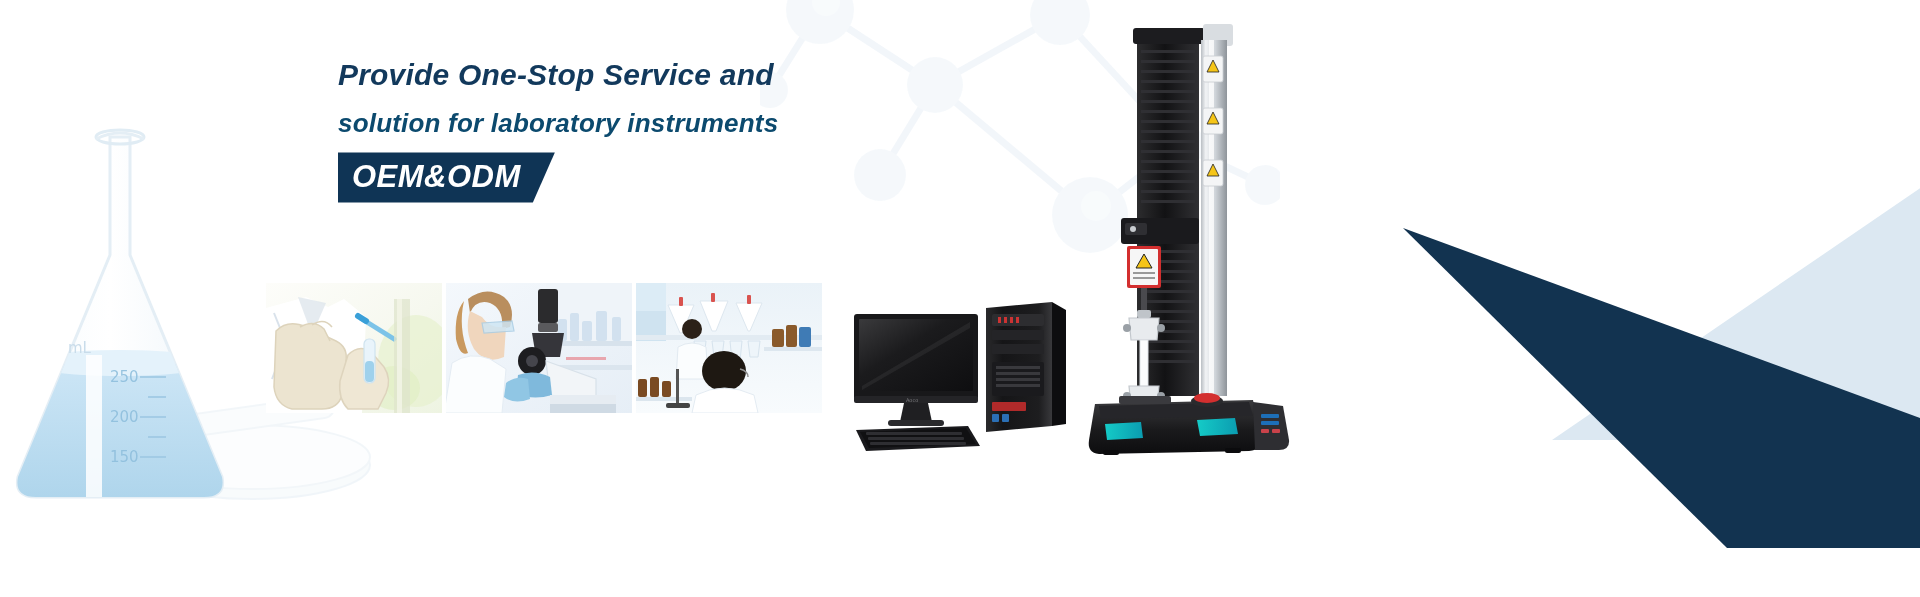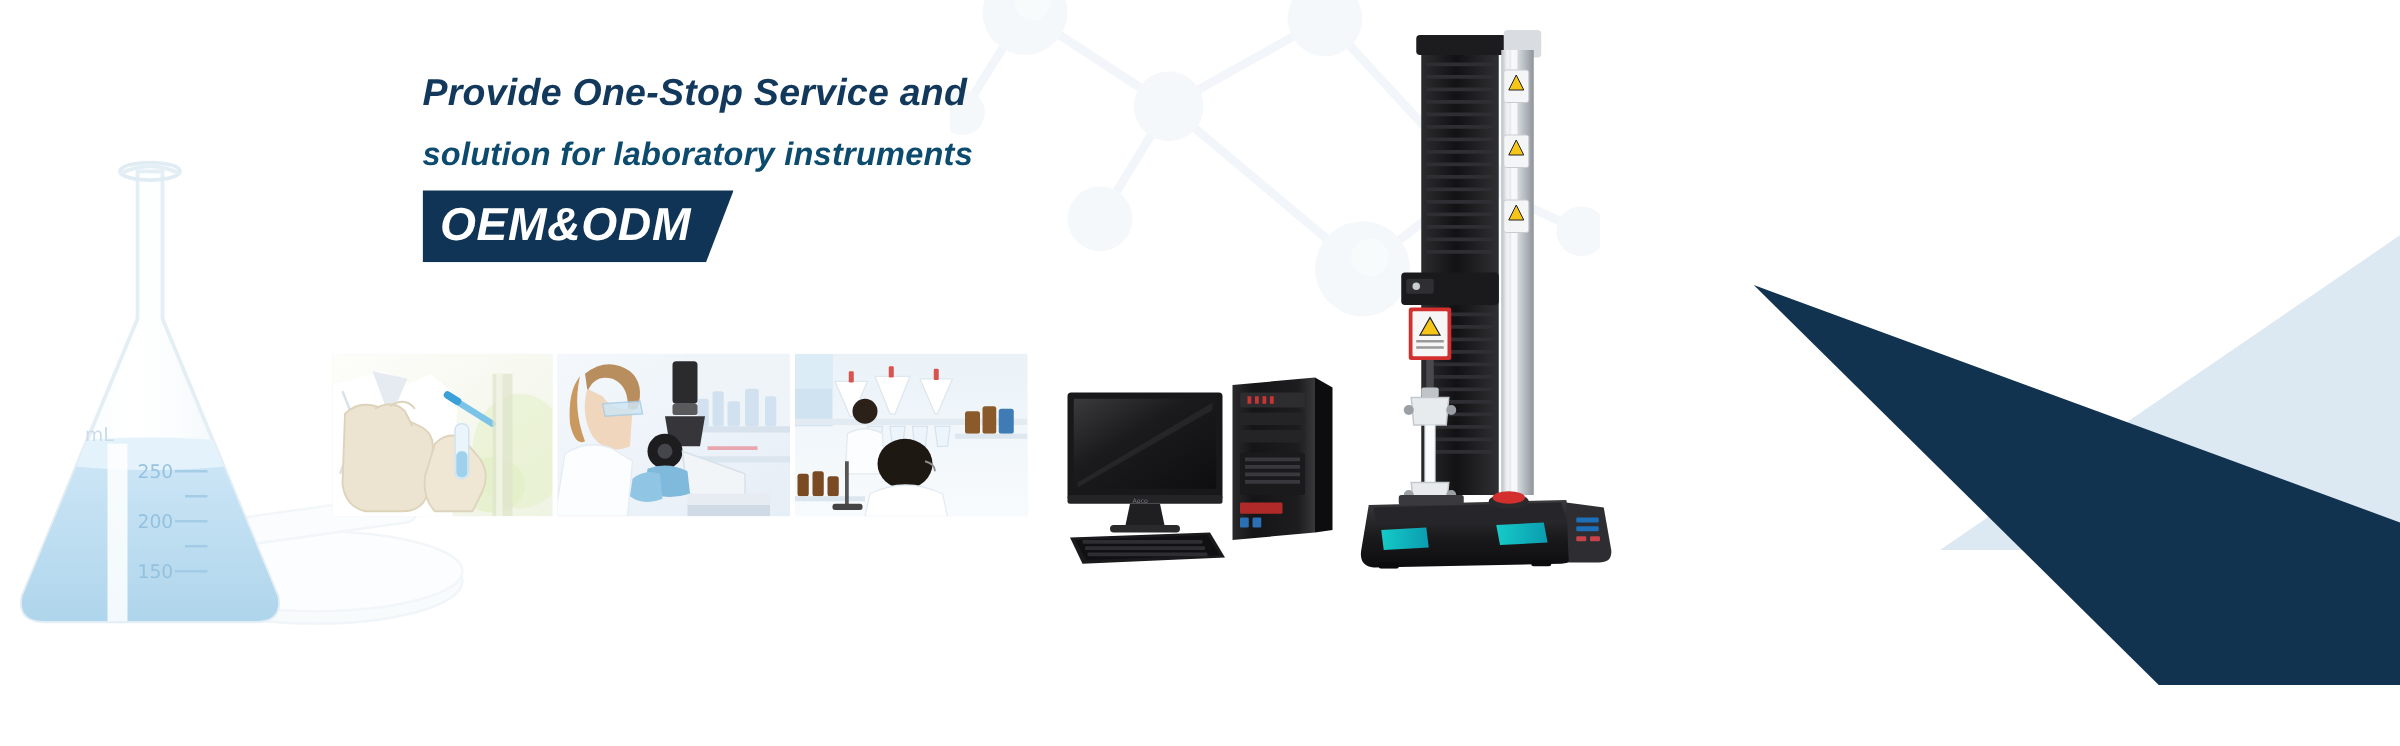--- a/index.html
+++ b/index.html
@@ -57,21 +57,21 @@
     line-height: 1.15;
     white-space: nowrap;
   }
   .badge {
     position: relative;
     display: inline-block;
     margin-top: 14px;
     padding: 6px 34px 7px 14px;
     background: #0f3455;
     color: #ffffff;
-    font-size: 37px;
+    font-size: 31px;
     font-weight: bold;
     font-style: italic;
     letter-spacing: 0.5px;
     line-height: 1.2;
     clip-path: polygon(0 0, 100% 0, calc(100% - 22px) 100%, 0 100%);
     white-space: nowrap;
   }
 
   
   .photo-strip {

